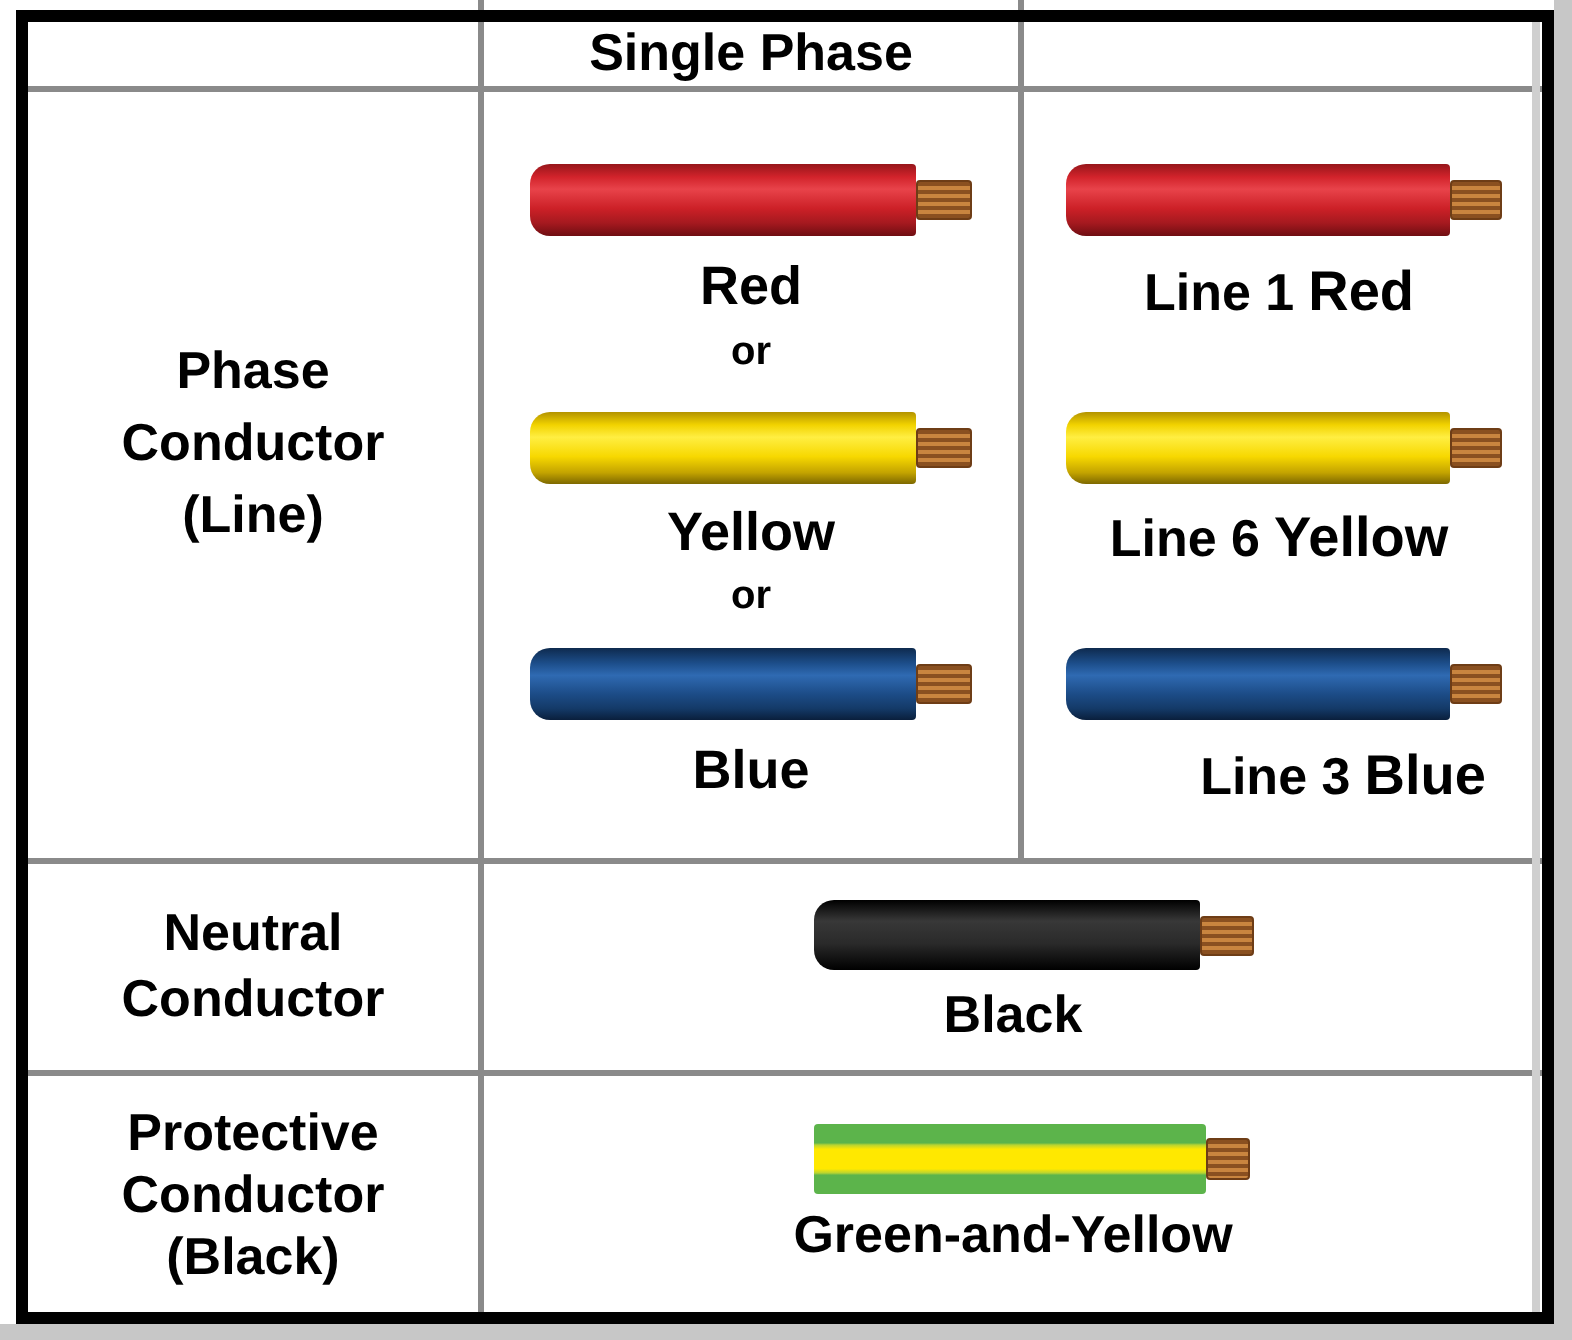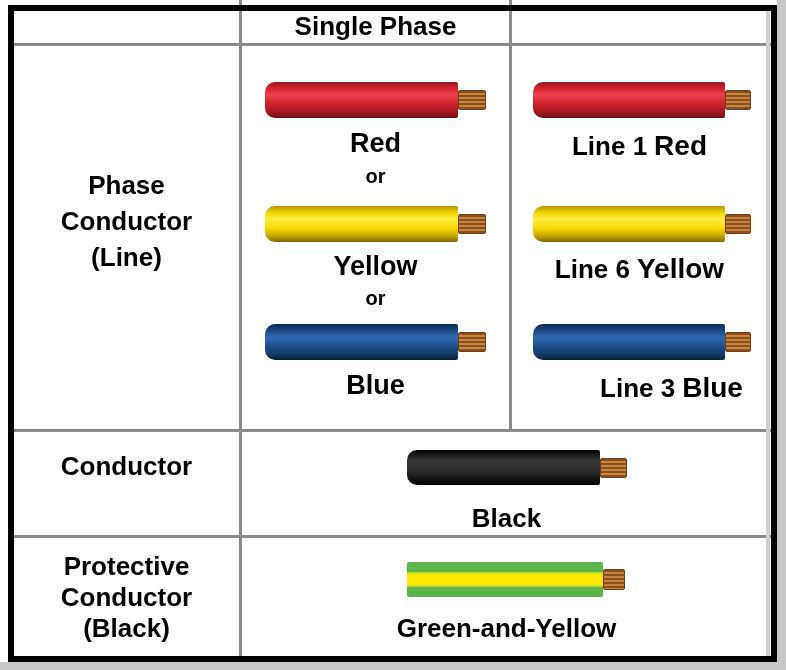--- a/index.html
+++ b/index.html
@@ -18,21 +18,21 @@
   
   .frame{position:absolute;left:8px;top:5px;width:769px;height:657px;
     border:6px solid #000;box-sizing:border-box;background:transparent;pointer-events:none;}
   
   .cellText{position:absolute;text-align:center;font-weight:bold;}
   .rowLabel{font-size:26px;}
   .rowLabel div{white-space:nowrap;text-align:center;}
   .header{font-size:26px;}
   .colorName{font-size:27px;}
   .orText{font-size:20px;}
-  .mergedName{font-size:26px;margin-top:11px;}
+  .mergedName{font-size:26px;}
   .linePrefix{font-size:26px;font-weight:bold;}
   .lineColor{font-size:28px;font-weight:bold;margin-left:7px;}
   
   .wire{position:absolute;display:flex;align-items:center;}
   .wire-body{border-radius:10px 2px 2px 10px;}
   .wire-tip{
     background:repeating-linear-gradient(180deg,#8a5020 0px,#8a5020 2px,#c9853f 2px,#c9853f 4px);
     border-radius:2px;border:1px solid #6e3d16;box-sizing:border-box;
   }
   .red-ins{background:linear-gradient(180deg,#96161b 0%,#d2232b 18%,#e8434a 35%,#cc2027 62%,#a5191f 82%,#6f0e12 100%);}
@@ -102,20 +102,21 @@
 
   <div class="wire" style="left:533px;top:324px;">
     <div class="wire-body blue-ins" style="width:192px;height:36px;"></div>
     <div class="wire-tip" style="width:26px;height:20px;"></div>
   </div>
   <div class="cellText" style="left:512px;top:372px;width:255px;padding-left:32px;">
     <span class="linePrefix">Line 3</span><span class="lineColor">Blue</span>
   </div>
 
   <div class="cellText rowLabel" style="left:14px;top:450px;width:225px;line-height:33px;">
+    <div>Neutral</div>
     <div>Conductor</div>
   </div>
   <div class="wire" style="left:407px;top:450px;">
     <div class="wire-body black-ins" style="width:193px;height:35px;"></div>
     <div class="wire-tip" style="width:27px;height:20px;"></div>
   </div>
   <div class="cellText mergedName" style="left:242px;top:492px;width:529px;">Black</div>
 
   <div class="cellText rowLabel" style="left:14px;top:551px;width:225px;line-height:31px;">
     <div>Protective</div>

